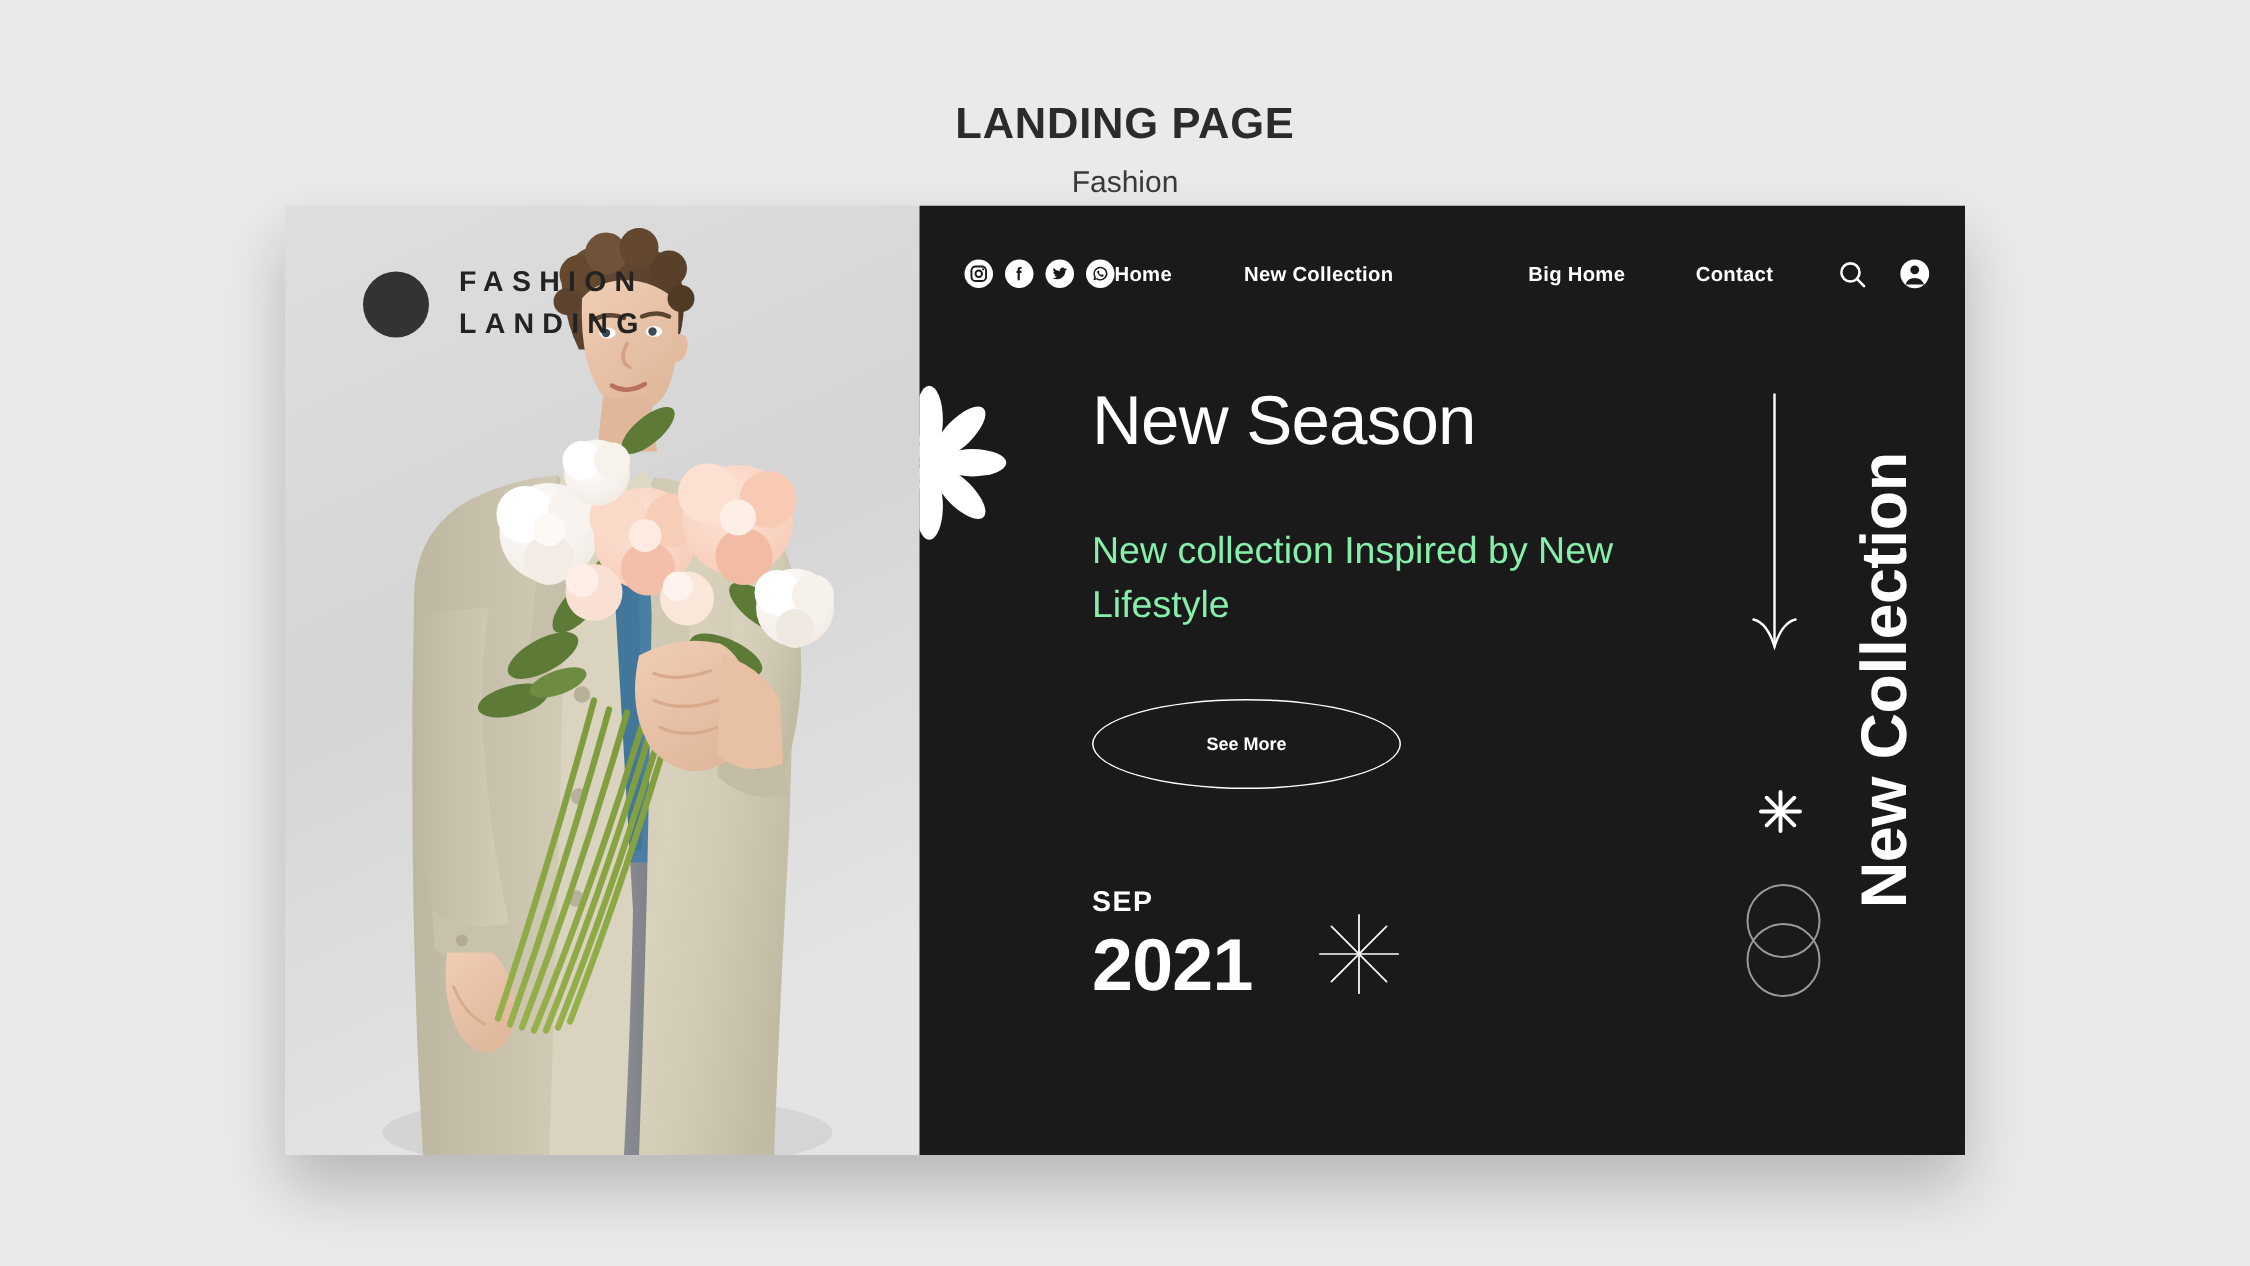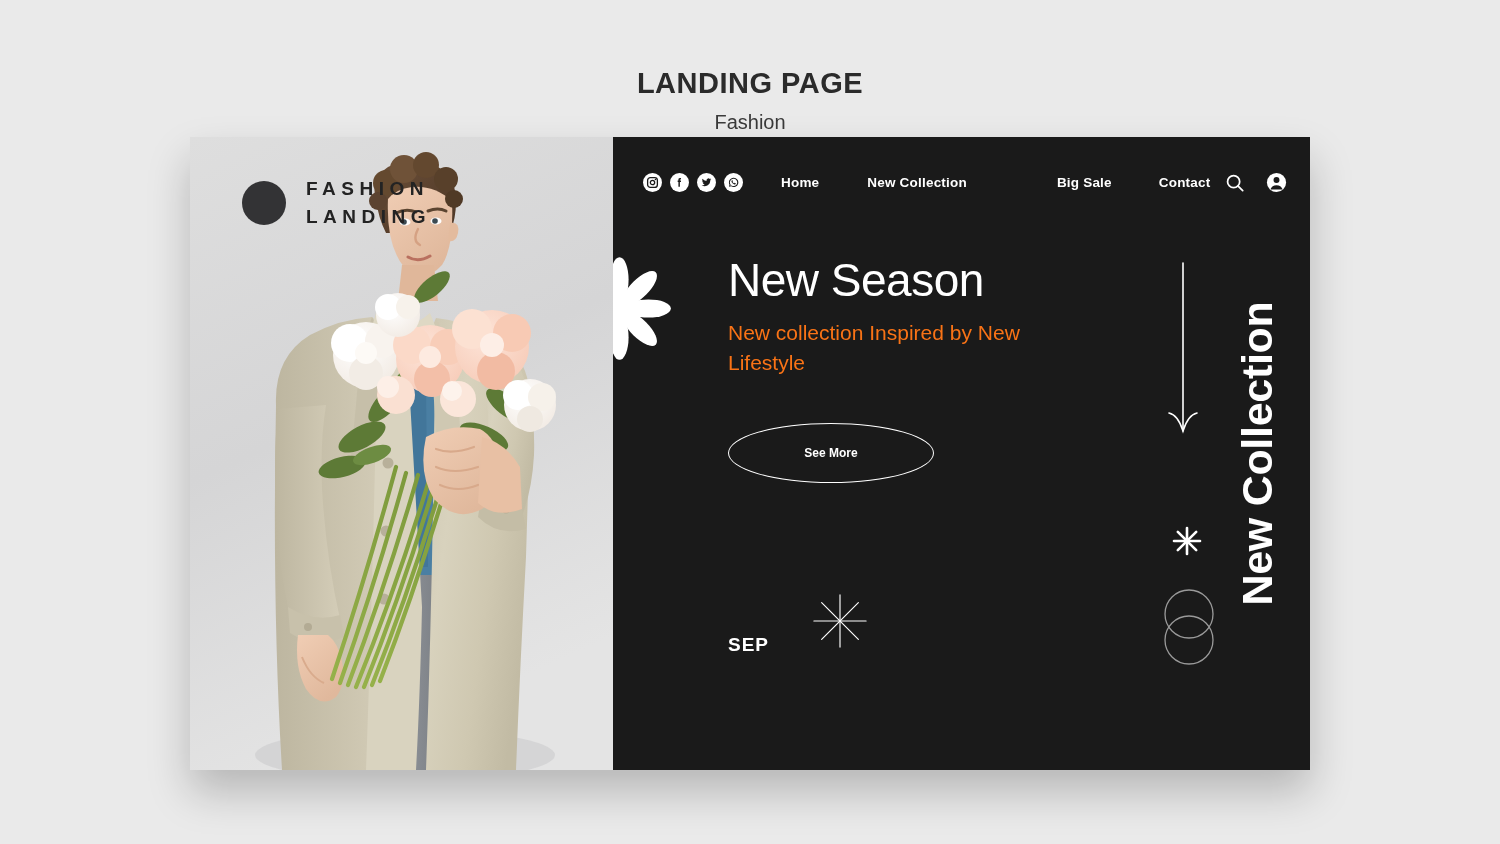--- a/index.html
+++ b/index.html
@@ -62,40 +62,40 @@
     position:absolute; top:34px; left:30px; right:22px;
     display:flex; align-items:center;
   }
   .socials { display:flex; gap:8px; align-items:center; }
   .soc {
     width:19px; height:19px; border-radius:50%;
     background:#fff; display:flex; align-items:center; justify-content:center;
     flex:none; cursor:pointer;
   }
   .soc svg { display:block; }
-  .nav-links { display:flex; align-items:center; margin-left:38px; }
+  .nav-links { display:flex; align-items:center; }
   .nav-link {
     color:#fff; font-size:13.5px; font-weight:bold;
     letter-spacing:0.2px; cursor:pointer; white-space:nowrap;
   }
   .nav-link.l1 { margin-left:0; }
   .nav-link.l2 { margin-left:48px; }
   .nav-link.l3 { margin-left:90px; }
   .nav-link.l4 { margin-left:47px; }
   .nav-icons { margin-left:auto; display:flex; align-items:center; gap:19px; }
 
   
   .hero { position:absolute; left:115px; top:120px; width:400px; }
   .hero-title {
     color:#fff; font-size:46px; font-weight:normal;
     letter-spacing:-0.5px; line-height:1; white-space:nowrap;
   }
   .hero-sub {
-    color:#f97316; font-size:21px; font-weight:400;
-    line-height:1.45; margin-top:15px; max-width:350px;
+    color:#86efac; font-size:25px; font-weight:400;
+    line-height:1.45; margin-top:46px; max-width:350px;
   }
   .cta {
     margin-top:44px; width:206px; height:60px;
     border:1.6px solid #ffffff; border-radius:50%;
     display:flex; align-items:center; justify-content:center;
     cursor:pointer; background:transparent;
   }
   .cta-label { color:#fff; font-size:12px; font-weight:bold; }
 
   
@@ -378,21 +378,21 @@
         <div class="soc">
           <svg width="13" height="13" viewBox="0 0 24 24">
             <path d="M12 3.4A8.5 8.5 0 0 0 4.6 16L3.6 20l4.1-1a8.5 8.5 0 1 0 4.3-15.6zm0 1.8a6.7 6.7 0 1 1-3.4 12.4l-.3-.2-2.1.5.5-2-.2-.3A6.7 6.7 0 0 1 12 5.2zm3.7 8c-.2-.1-1.2-.6-1.4-.6-.2-.1-.3-.1-.4.1l-.6.7c-.1.1-.2.1-.4 0a5.4 5.4 0 0 1-2.6-2.3c-.1-.2 0-.3.1-.4l.3-.4c.1-.1.1-.2.2-.4v-.3l-.6-1.4c-.1-.3-.3-.3-.4-.3h-.4a.8.8 0 0 0-.6.3 2.4 2.4 0 0 0-.7 1.7 4.1 4.1 0 0 0 .9 2.2 9.4 9.4 0 0 0 3.6 3.2c1.7.7 1.7.5 2 .4a2 2 0 0 0 1.4-1c.2-.5.2-.9.1-1z" fill="#1a1a1a"></path>
           </svg>
         </div>
       </div>
 
       <div class="nav-links">
         <div class="nav-link l1">Home</div>
         <div class="nav-link l2">New Collection</div>
-        <div class="nav-link l3">Big Sale</div>
+        <div class="nav-link l3">Big Home</div>
         <div class="nav-link l4">Contact</div>
       </div>
 
       <div class="nav-icons">
         <svg width="22" height="22" viewBox="0 0 24 24" style="cursor:pointer">
           <circle cx="10.5" cy="10.5" r="6.6" fill="none" stroke="#ffffff" stroke-width="1.9"></circle>
           <path d="M15.4 15.4 L20.4 20.4" stroke="#ffffff" stroke-width="1.9" stroke-linecap="round"></path>
         </svg>
         <svg width="23" height="23" viewBox="0 0 24 24" style="cursor:pointer">
           <circle cx="12" cy="12" r="10" fill="#ffffff"></circle>
@@ -406,20 +406,21 @@
       <div class="hero-title">New Season</div>
       <div class="hero-sub">New collection Inspired by New Lifestyle</div>
       <div class="cta">
         <span class="cta-label">See More</span>
       </div>
     </div>
 
     <div class="date-block">
       <div class="date-col">
         <div class="date-month">SEP</div>
+        <div class="date-year">2021</div>
       </div>
       <svg class="date-star" width="58" height="58" viewBox="0 0 60 60">
         <g stroke="#ffffff" stroke-width="1.2" stroke-linecap="round">
           <path d="M30 3 V57"></path>
           <path d="M3 30 H57"></path>
           <path d="M11 11 L49 49"></path>
           <path d="M49 11 L11 49"></path>
         </g>
       </svg>
     </div>

